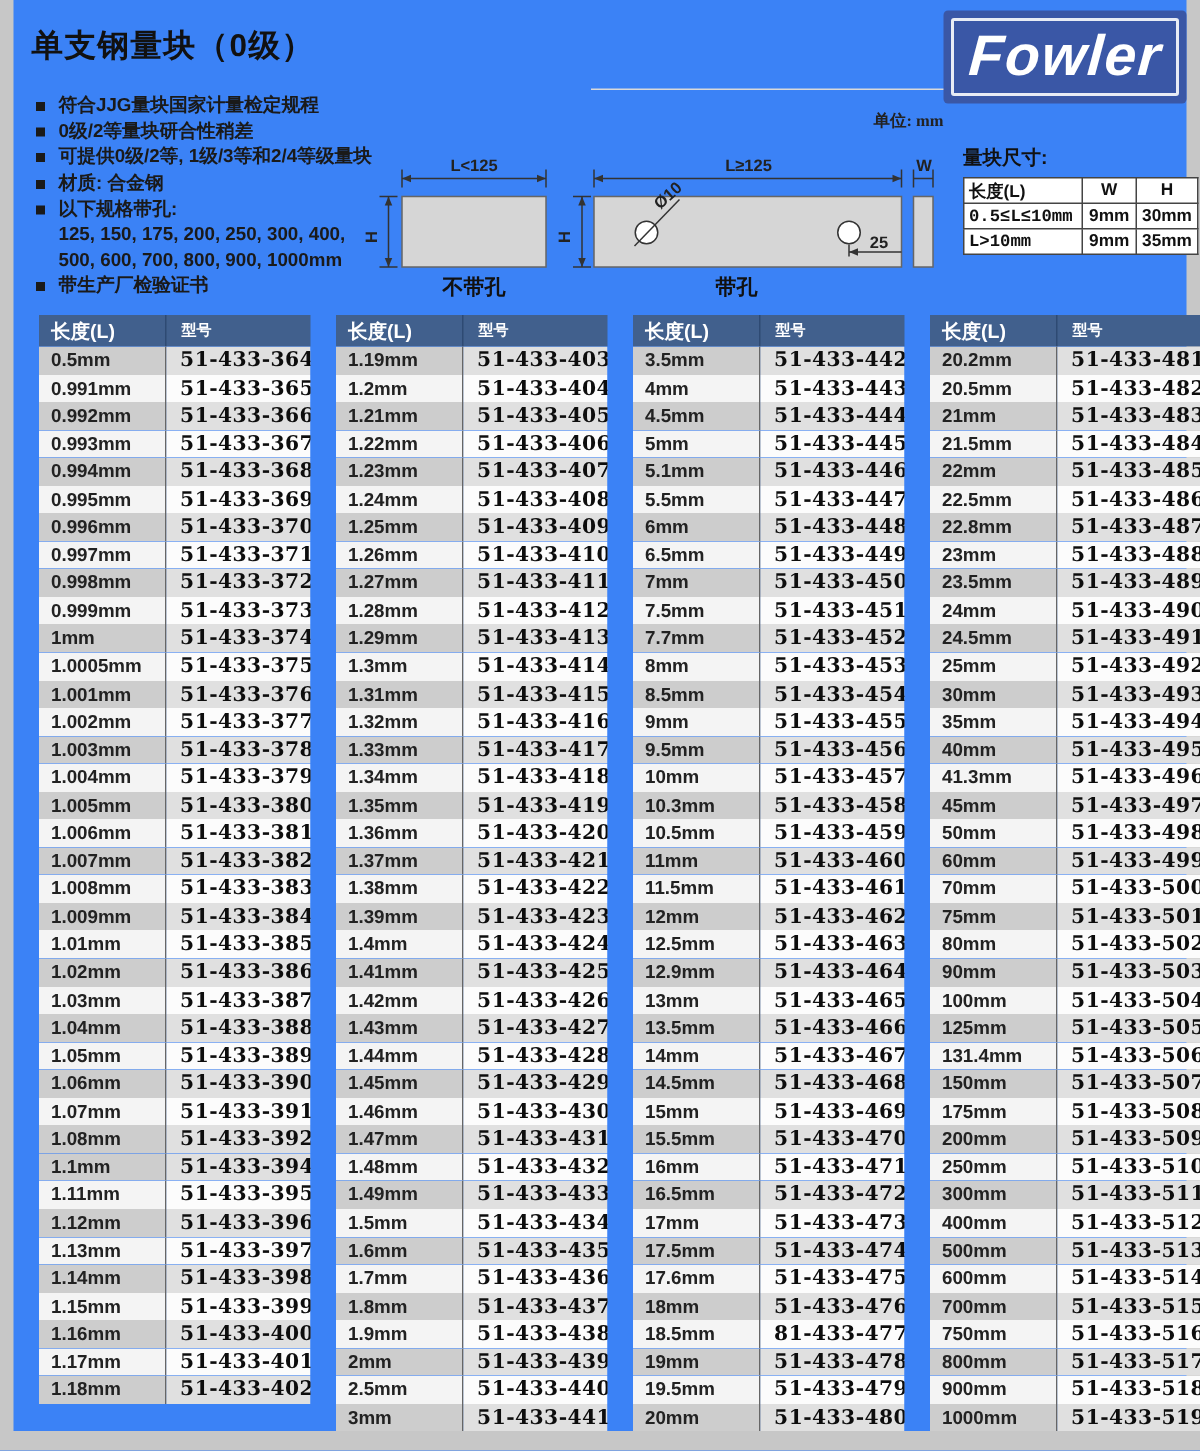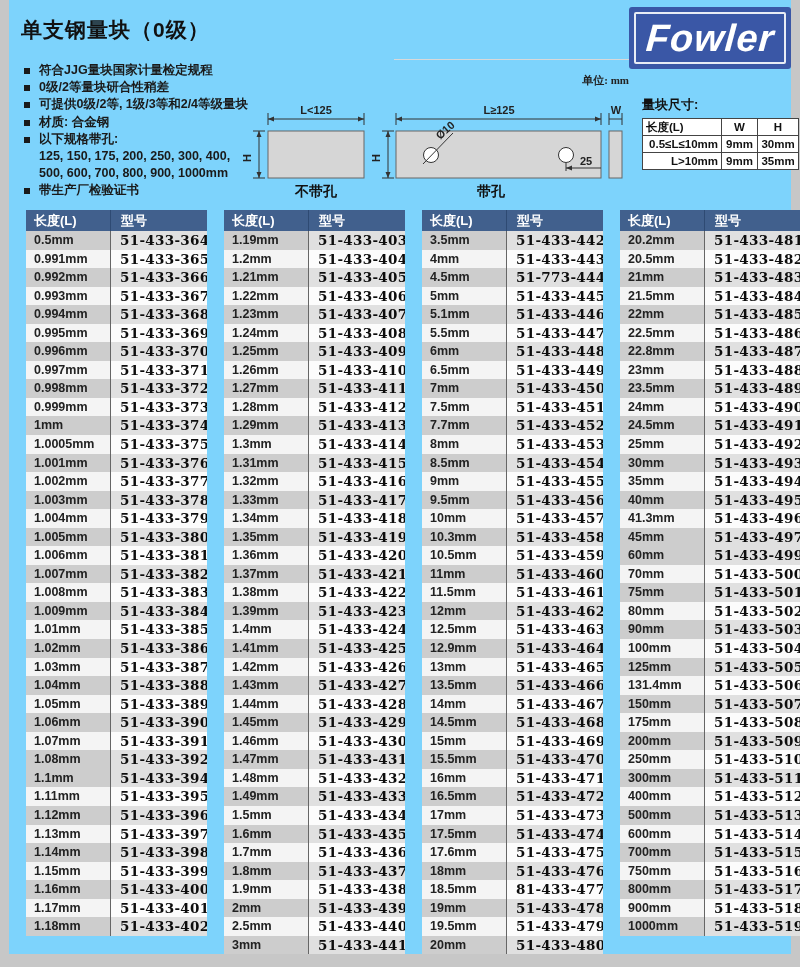--- a/index.html
+++ b/index.html
@@ -1,18 +1,18 @@
 <!DOCTYPE html>
 <html><head>
 <meta charset="utf-8">
 <style>
   * { margin:0; padding:0; box-sizing:border-box; }
   html,body { width:800px; height:967px; }
   body { background:#c7c7c7; font-family:"Liberation Sans", sans-serif; position:relative; overflow:hidden; }
-  .content { position:absolute; left:9px; right:9px; top:0; bottom:13px; background:#7dd3fc; }
+  .content { position:absolute; left:9px; right:9px; top:0; bottom:13px; background:#3b82f6; }
 
   
   .page-title { position:absolute; left:12px; top:16px; font-size:21px; font-weight:700; color:#111; letter-spacing:1px; }
   .header-rule { position:absolute; left:385px; top:59px; width:240px; height:1px; background:#d9d9d9; }
   .logo { position:absolute; left:620px; top:7px; width:162px; height:62px; background:#3a57a6; border-radius:3px; display:flex; align-items:center; justify-content:center; }
   .logo-inner { position:absolute; inset:5px; border:2px solid #e8ecf5; border-radius:2px; }
   .logo-text { position:relative; color:#fff; font-size:38px; font-weight:700; font-style:italic; letter-spacing:1px; transform:skewX(-4deg); }
 
   
   .features { position:absolute; left:13px; top:62px; width:250px; list-style:none; }
@@ -27,29 +27,29 @@
   .dim-text { font-size:11px; font-weight:700; fill:#222; font-family:"Liberation Sans", sans-serif; }
   .cap-text { font-size:14px; font-weight:700; fill:#111; font-family:"Liberation Sans", sans-serif; }
 
   
   .size-spec { position:absolute; left:633px; top:96px; width:157px; }
   .size-spec-title { font-size:13px; font-weight:700; color:#111; margin-bottom:4px; }
   .size-spec table { width:157px; border-collapse:collapse; background:#fff; }
   .size-spec th, .size-spec td { border:1px solid #444; font-size:11.5px; font-weight:700; color:#111; height:17px; padding:0 3px; }
   .size-spec th:first-child, .size-spec td:first-child { text-align:left; width:79px; }
   .size-spec th, .size-spec td { text-align:center; }
-  .size-spec td:first-child { text-align:right; }
+  .size-spec td:first-child { text-align:left;font-family:Liberation Mono, monospace; }
   .size-spec th:nth-child(2), .size-spec td:nth-child(2) { width:36px; }
 
   
   .catalog { position:absolute; left:17px; top:210px; display:grid; grid-template-columns:repeat(4,181px); column-gap:17px; }
   .cat-table { width:181px; }
   .cat-head { display:flex; height:21px; background:#41608d; align-items:center; }
   .cat-head .h1 { width:47%; padding-left:8px; color:#fff; font-size:13px; font-weight:700; border-right:1px solid #2e4a73; height:100%; line-height:21px; }
-  .cat-head .h2 { width:53%; padding-left:10px; color:#fff; font-size:13px; font-weight:700; line-height:21px; }
+  .cat-head .h2 { width:53%; padding-left:10px; color:#fff; font-size:10px; font-weight:700; line-height:21px; }
   .cat-row { display:flex; height:18.56px; overflow:hidden; }
   .cat-row .c1 { width:47%; padding-left:8px; font-size:12.5px; font-weight:700; color:#222; line-height:18.56px; border-right:1px solid #666; white-space:nowrap; }
   .cat-row .c2 { width:53%; padding-left:9px; font-family:"DejaVu Serif", serif; font-size:13.5px; font-weight:700; color:#0d0d0d; letter-spacing:0.3px; line-height:18.56px; white-space:nowrap; }
   .cat-row.odd .c1 { background:#cdcdcd; }
   .cat-row.odd .c2 { background:#e0e0e0; }
   .cat-row.even .c1 { background:#f4f4f4; }
   .cat-row.even .c2 { background:#fcfcfc; }
 </style>
 </head>
 <body>
@@ -484,21 +484,21 @@
           <div class="cat-row odd">
             <div class="c1">3.5mm</div>
             <div class="c2">51-433-442</div>
           </div>
           <div class="cat-row even">
             <div class="c1">4mm</div>
             <div class="c2">51-433-443</div>
           </div>
           <div class="cat-row odd">
             <div class="c1">4.5mm</div>
-            <div class="c2">51-773-444</div>
+            <div class="c2">51-433-444</div>
           </div>
           <div class="cat-row even">
             <div class="c1">5mm</div>
             <div class="c2">51-433-445</div>
           </div>
           <div class="cat-row odd">
             <div class="c1">5.1mm</div>
             <div class="c2">51-433-446</div>
           </div>
           <div class="cat-row even">
@@ -706,20 +706,24 @@
             <div class="c2">51-433-495</div>
           </div>
           <div class="cat-row even">
             <div class="c1">41.3mm</div>
             <div class="c2">51-433-496</div>
           </div>
           <div class="cat-row odd">
             <div class="c1">45mm</div>
             <div class="c2">51-433-497</div>
           </div>
+          <div class="cat-row even">
+            <div class="c1">50mm</div>
+            <div class="c2">51-433-498</div>
+          </div>
           <div class="cat-row odd">
             <div class="c1">60mm</div>
             <div class="c2">51-433-499</div>
           </div>
           <div class="cat-row even">
             <div class="c1">70mm</div>
             <div class="c2">51-433-500</div>
           </div>
           <div class="cat-row odd">
             <div class="c1">75mm</div>

